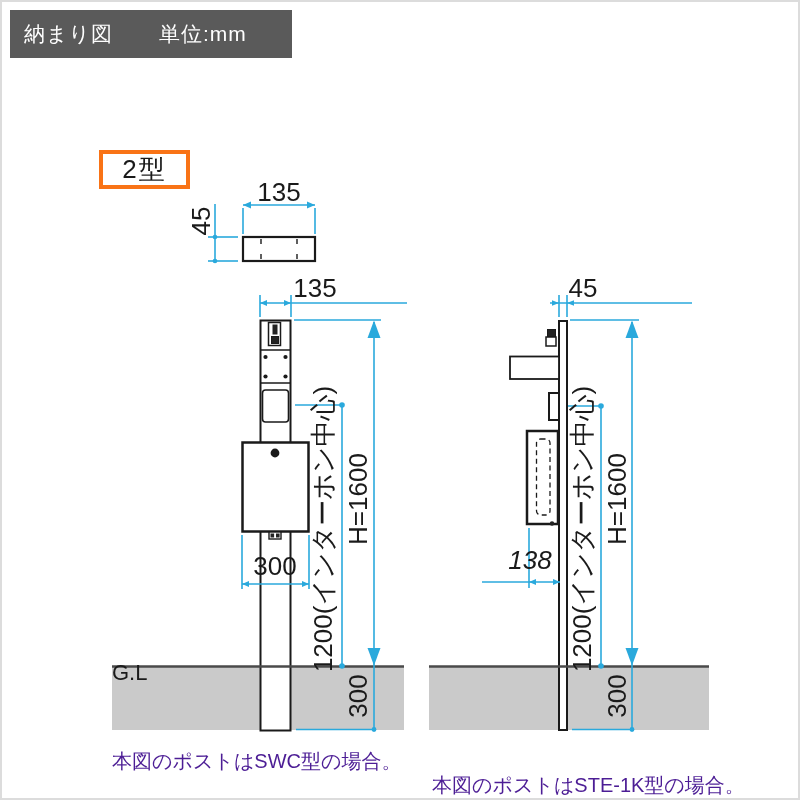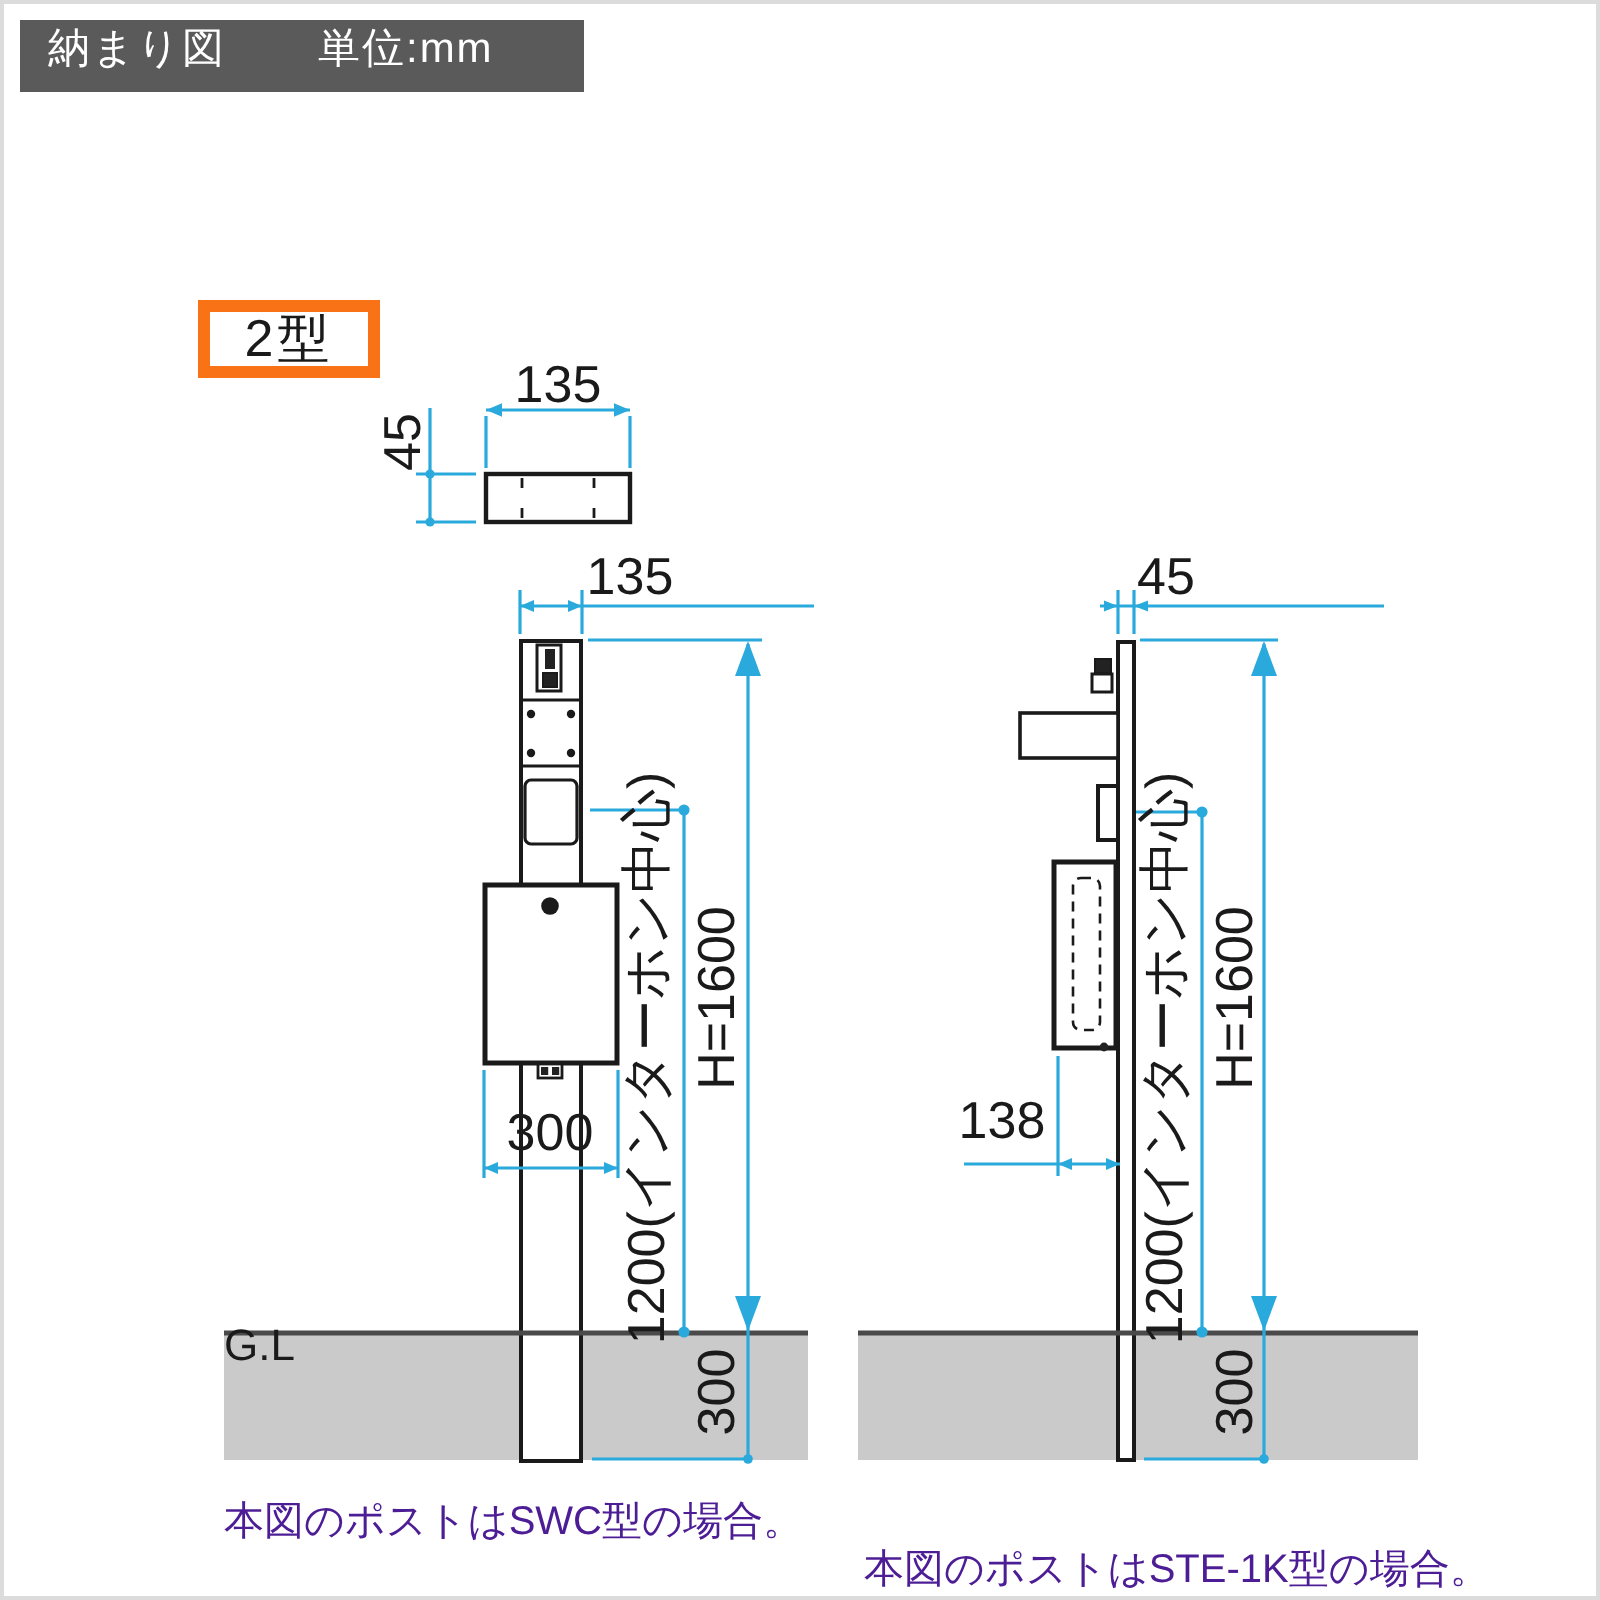--- a/index.html
+++ b/index.html
@@ -3,28 +3,28 @@
 <meta charset="utf-8">
 <style>
   html,body{margin:0;padding:0;background:#fff;}
   #stage{
     position:relative;width:800px;height:800px;background:#fff;
     border:2px solid #dcdcdc;box-sizing:border-box;overflow:hidden;
     font-family:"Liberation Sans","DejaVu Sans",sans-serif;
   }
   #linework{position:absolute;left:0;top:0;}
   .hdr{
-    position:absolute;left:8px;top:8px;width:282px;height:36px;
-    background:#5a5a5a;color:#fff;display:flex;
+    position:absolute;left:8px;top:8px;width:282px;height:48px;
+    background:#5a5a5a;color:#fff;display:flex;align-items:center;
     padding-left:14px;box-sizing:border-box;font-size:21px;letter-spacing:1px;
   }
   .hdr .unit{margin-left:46px;}
   .typebox{
     position:absolute;left:97px;top:148px;width:91px;height:39px;
-    border:6px solid #f97316;box-sizing:border-box;display:flex;
+    border:4px solid #f97316;box-sizing:border-box;display:flex;
     align-items:center;justify-content:center;font-size:26px;color:#1a1a1a;
     letter-spacing:2px;
   }
   .lbl{
     position:absolute;transform:translate(-50%,-50%);
     color:#1a1a1a;font-size:26px;white-space:nowrap;line-height:1;
   }
   .lbl.rot{transform:translate(-50%,-50%) rotate(-90deg);}
   .lbl.gl{font-size:22px;transform:none;}
   .caption{
@@ -181,19 +181,19 @@
   <div class="lbl rot" style="left:356px;top:497px;">H=1600</div>
   <div class="lbl rot" style="left:321px;top:527px;">1200(インターホン中心)</div>
   <div class="lbl" style="left:273px;top:564px;">300</div>
   <div class="lbl rot" style="left:356px;top:694px;">300</div>
 
   <div class="lbl gl" style="left:110px;top:660px;">G.L</div>
 
   <div class="lbl" style="left:581px;top:286px;">45</div>
   <div class="lbl rot" style="left:615px;top:497px;">H=1600</div>
   <div class="lbl rot" style="left:580px;top:527px;">1200(インターホン中心)</div>
-  <div class="lbl" style="left:499px;top:558px;">138</div>
+  <div class="lbl" style="left:528px;top:558px;font-style:italic;">138</div>
   <div class="lbl rot" style="left:615px;top:694px;">300</div>
 
   <div class="caption" style="left:110px;top:747px;">本図のポストはSWC型の場合。</div>
   <div class="caption" style="left:430px;top:747px;margin-top:24px;">本図のポストはSTE-1K型の場合。</div>
 
 </div>
 
 </body></html>

